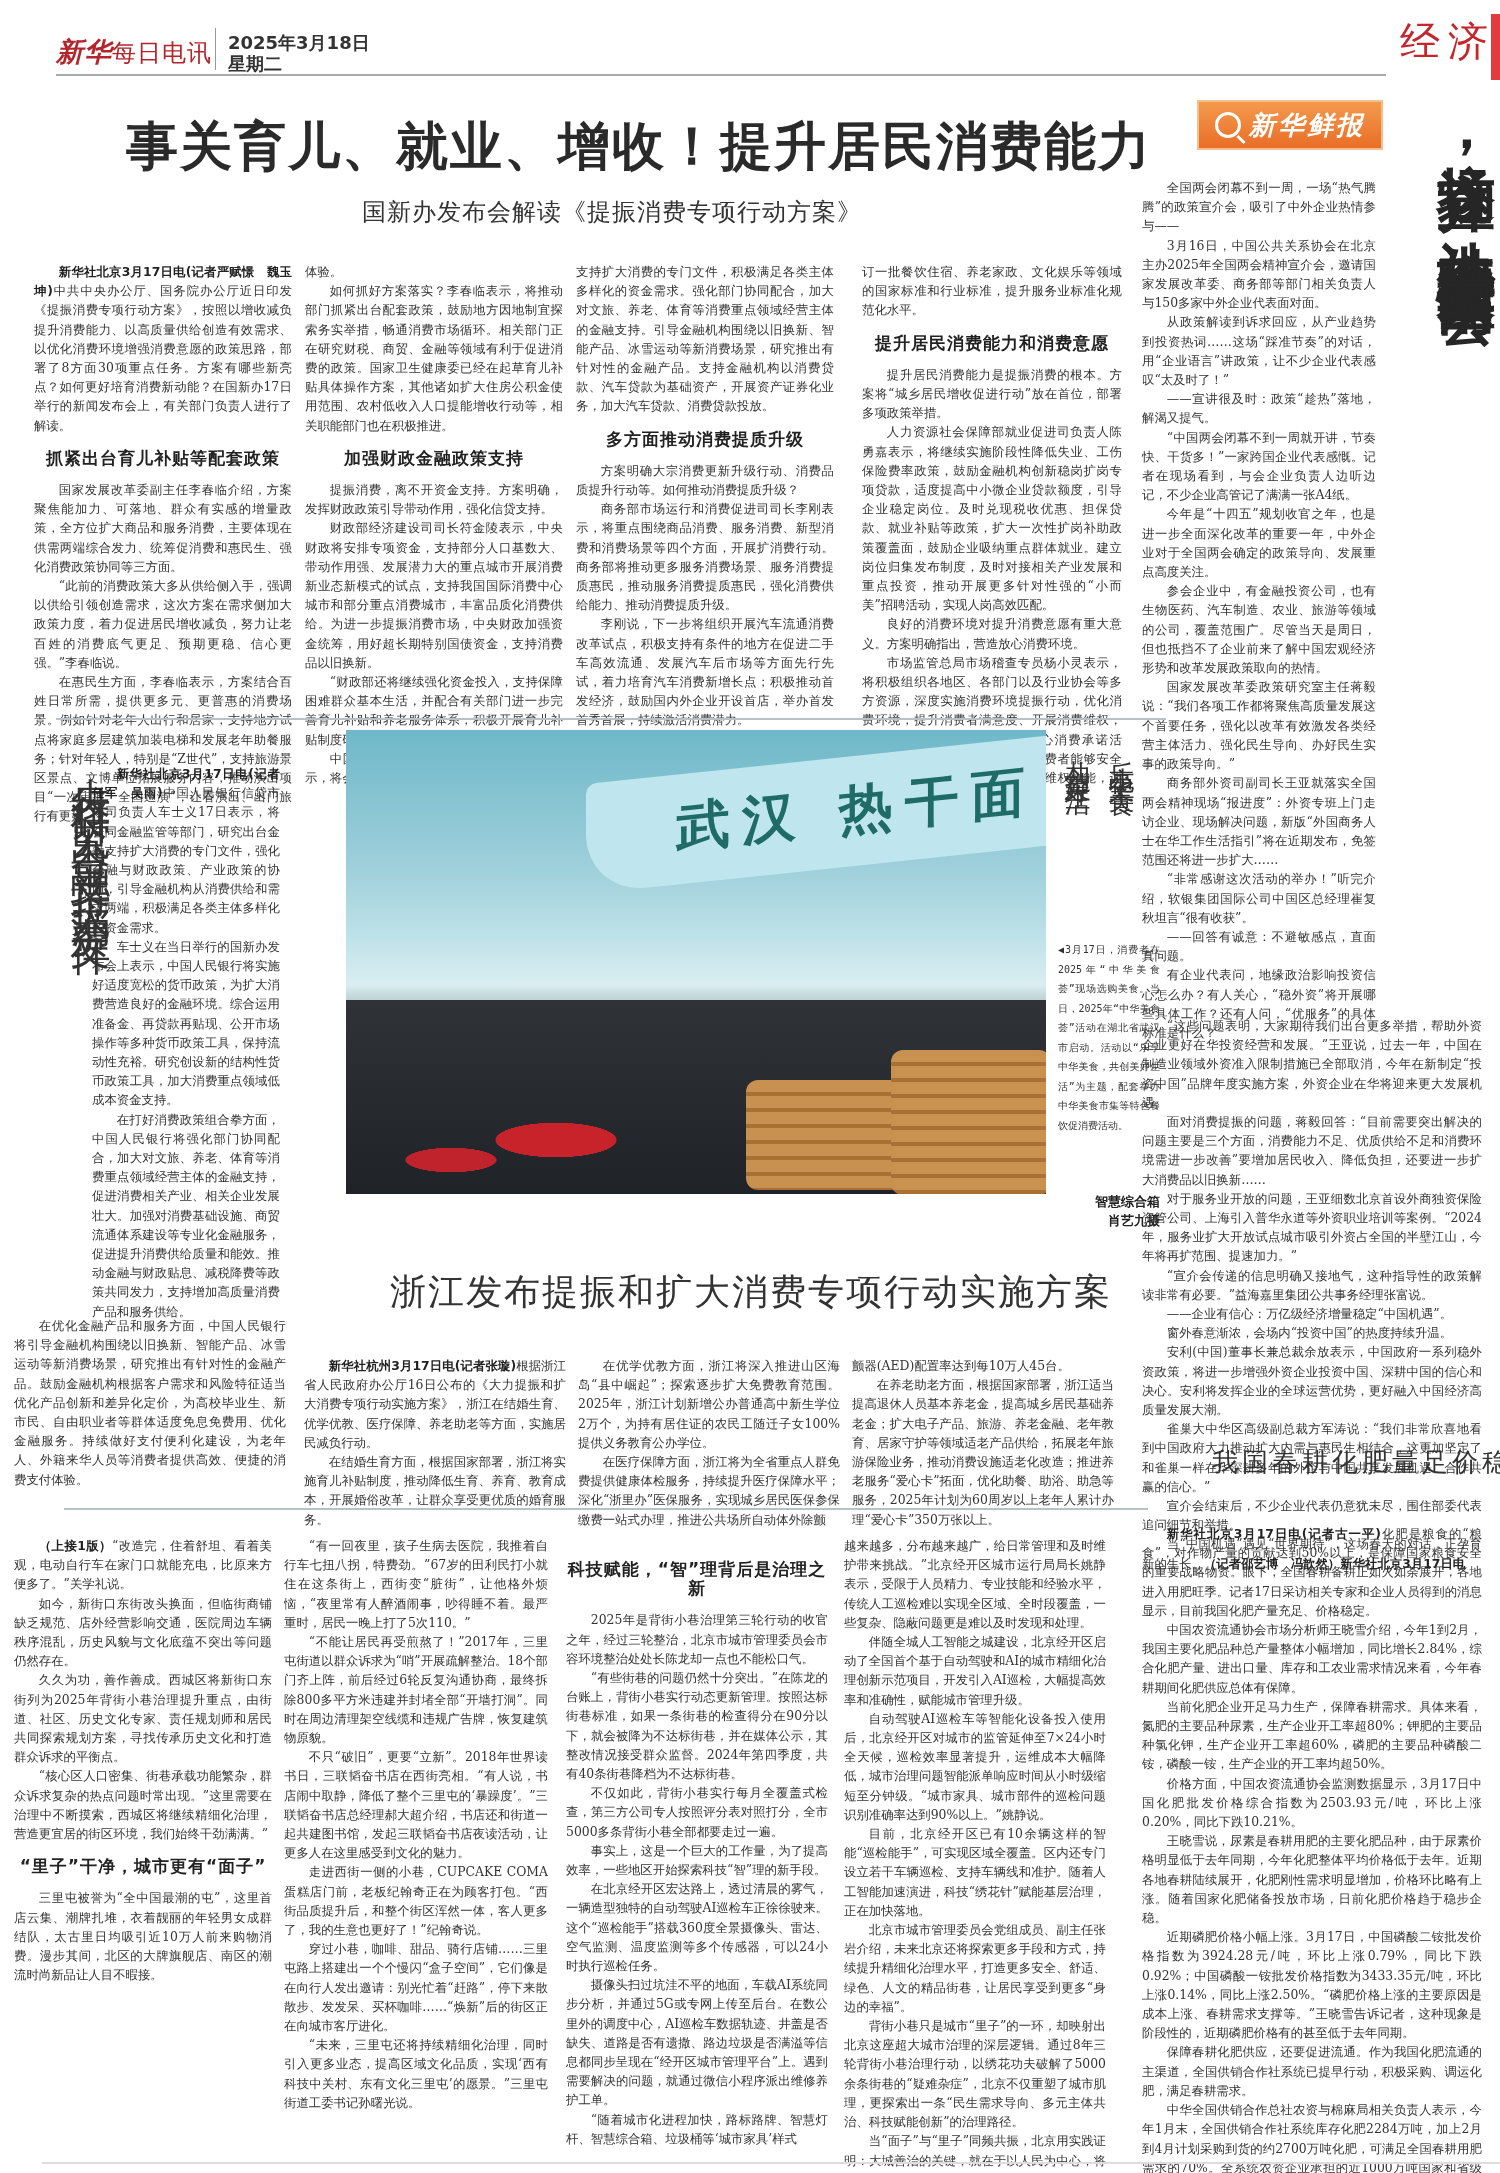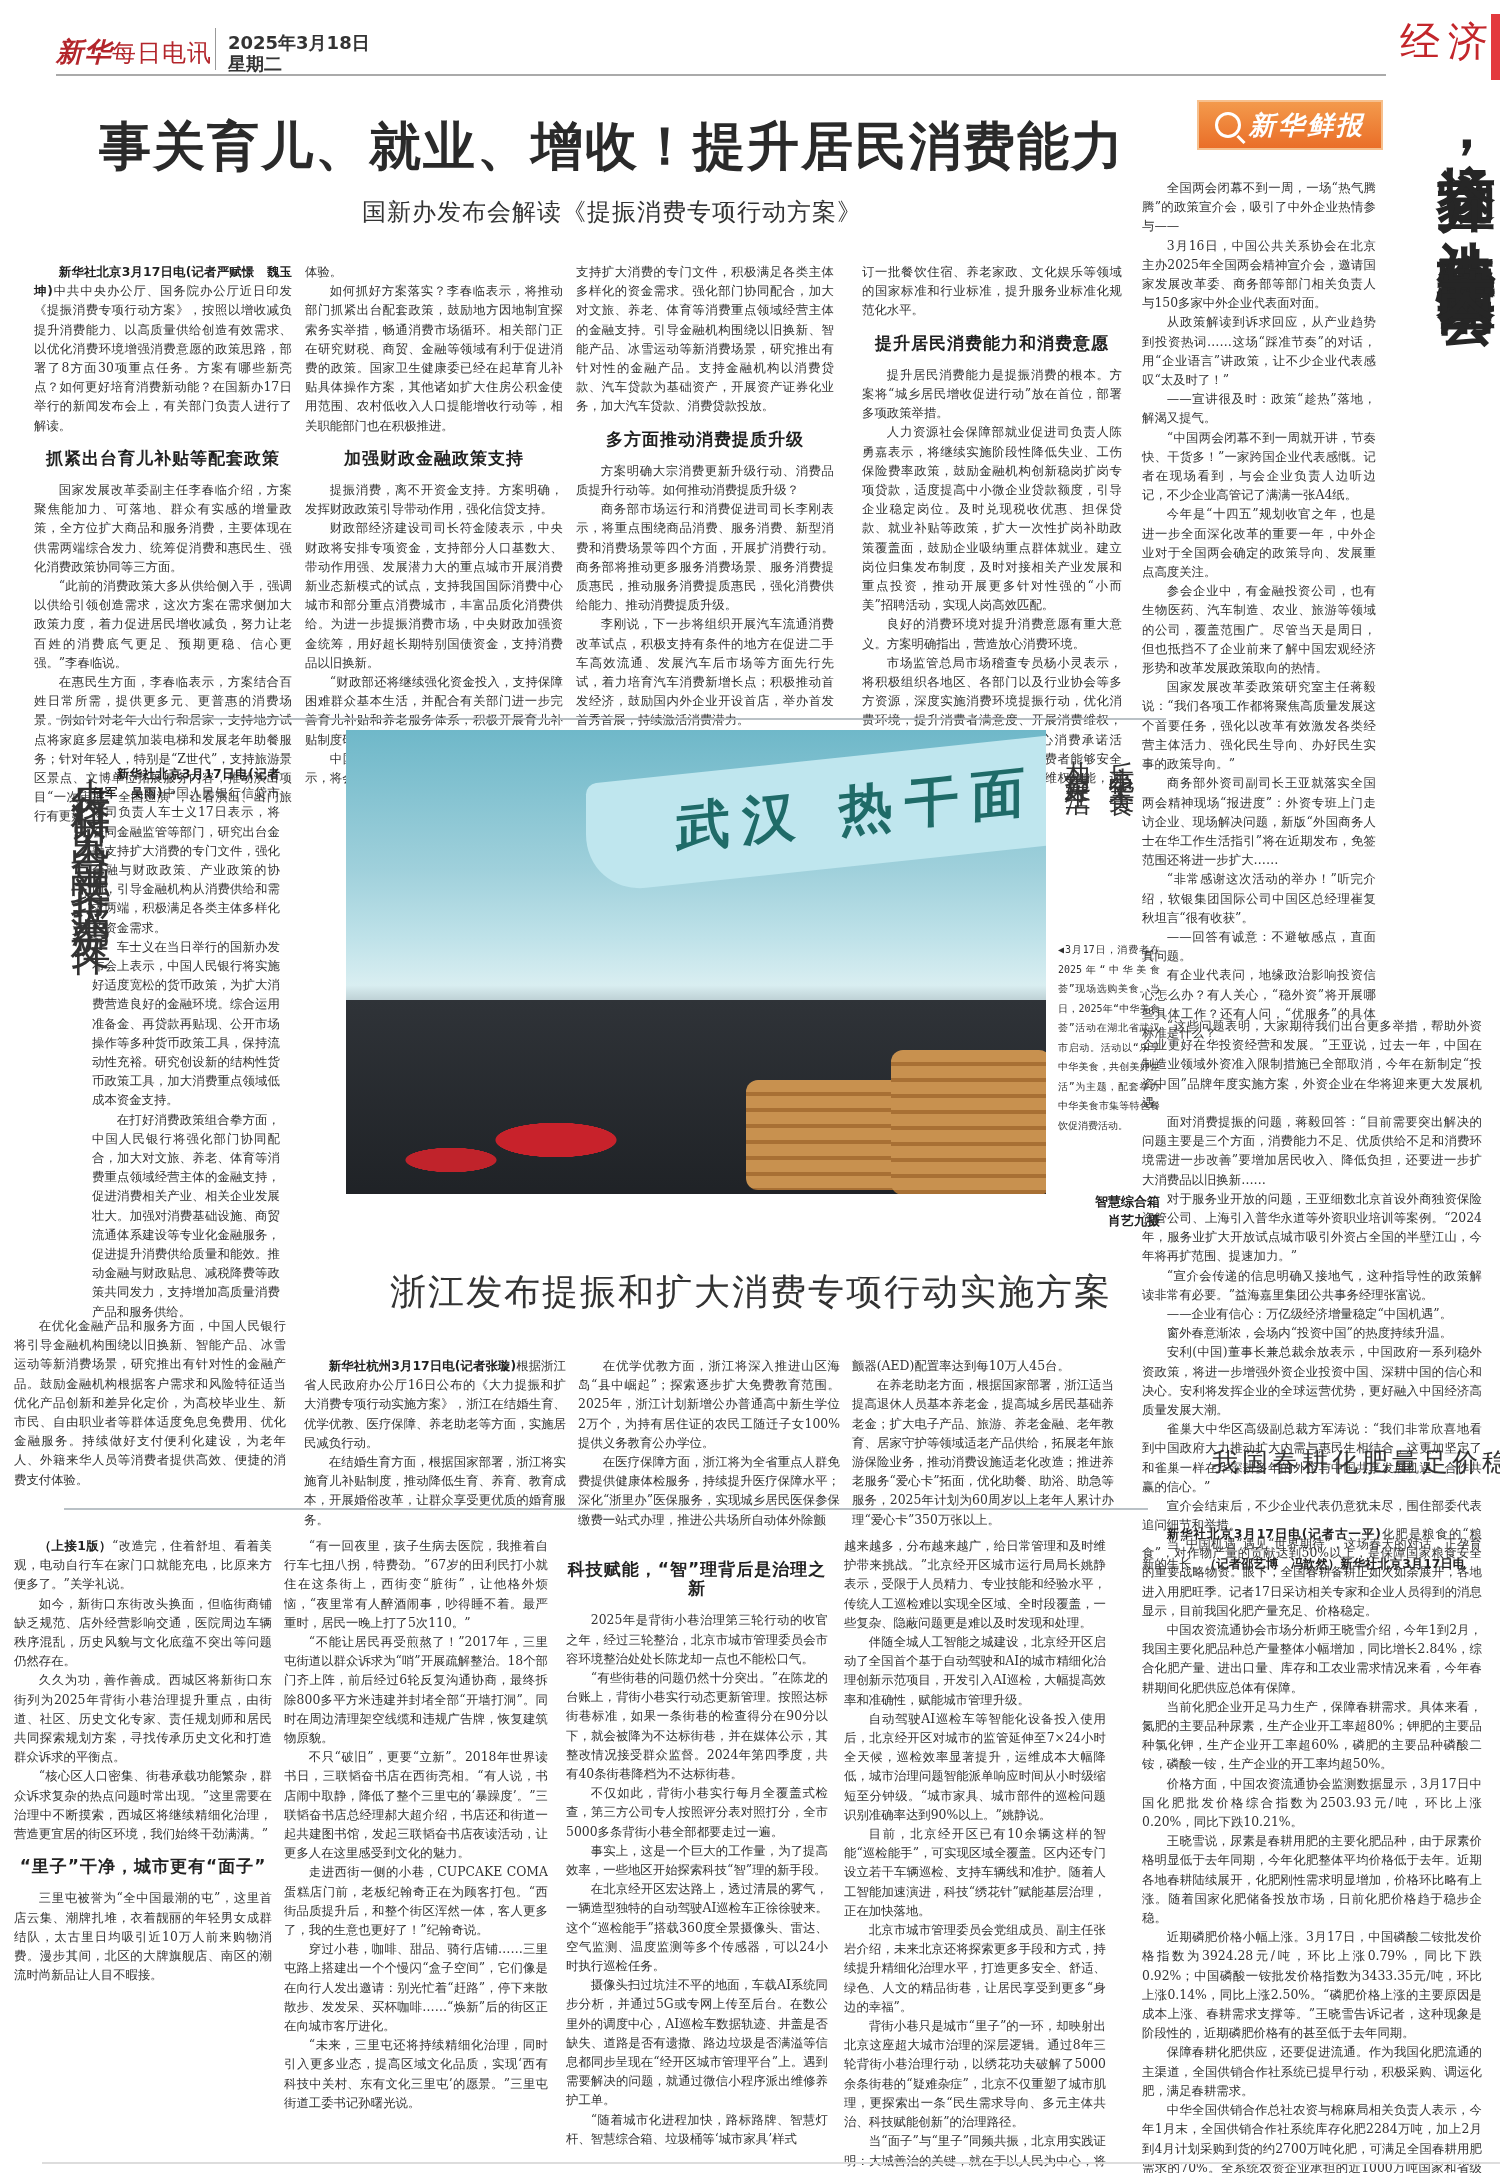--- a/index.html
+++ b/index.html
@@ -16,21 +16,21 @@
   
   .masthead-logo { left: 14px; top: 34px; font-family: "DejaVu Serif", serif; font-weight: bold; font-style: italic; font-size: 27px; color: #b3252b; letter-spacing: 1px; }
   .masthead-logo .plain { font-style: normal; font-weight: normal; font-size: 24px; }
   .masthead-sep { left: 173px; top: 28px; width: 1px; height: 42px; background: #999; }
   .masthead-date { left: 186px; top: 32px; font-family: "DejaVu Sans", sans-serif; font-size: 18px; font-weight: bold; color: #333; line-height: 21px; }
   .masthead-rule { left: 14px; top: 74px; width: 1330px; height: 2px; background: #aaa; }
   .section-name { left: 1358px; top: 14px; font-family: "DejaVu Serif", serif; font-size: 40px; color: #c3262b; letter-spacing: 8px; }
   .page-num { left: 1449px; top: 14px; width: 50px; height: 66px; background: #e33a3e; color: #fff; font-family: "DejaVu Sans", sans-serif; font-weight: bold; font-size: 44px; text-align: center; line-height: 66px; }
 
   
-  .headline { left: 30px; top: 112px; width: 1080px; text-align: center; font-family: "DejaVu Serif", serif; font-weight: bold; font-size: 52px; color: #2a2a2a; letter-spacing: 2px; }
+  .headline { left: 30px; top: 112px; width: 1080px; text-align: right; font-family: "DejaVu Serif", serif; font-weight: bold; font-size: 52px; color: #2a2a2a; letter-spacing: 2px; }
   .subheadline { left: 30px; top: 196px; width: 1080px; text-align: center; font-family: "DejaVu Sans", sans-serif; font-size: 24px; color: #333; letter-spacing: 1px; }
 
   .col { position: absolute; margin-top: 16px; }
 
   
   .badge { left: 1155px; top: 100px; width: 186px; height: 50px; background: linear-gradient(#f39a4c, #ea6e28); border: 2px solid #f6c08e; color: #fff; font-family: "DejaVu Serif", serif; font-style: italic; font-weight: bold; font-size: 26px; display:flex; align-items:center; justify-content:center; letter-spacing: 3px; }
   .badge-icon { display:inline-block; width: 26px; height: 26px; border: 3px solid #fff; border-radius: 50%; margin-right: 8px; position: relative; }
   .badge-icon::after { content:""; position:absolute; right:-8px; bottom:-6px; width: 10px; height: 3px; background:#fff; transform: rotate(45deg); }
   .vtitle { writing-mode: vertical-rl; font-family: "DejaVu Serif", serif; font-weight: bold; color: #262626; }
   .right-vtitle { left: 1385px; top: 116px; font-size: 58px; line-height: 80px; letter-spacing: 4px; height: 860px; }

